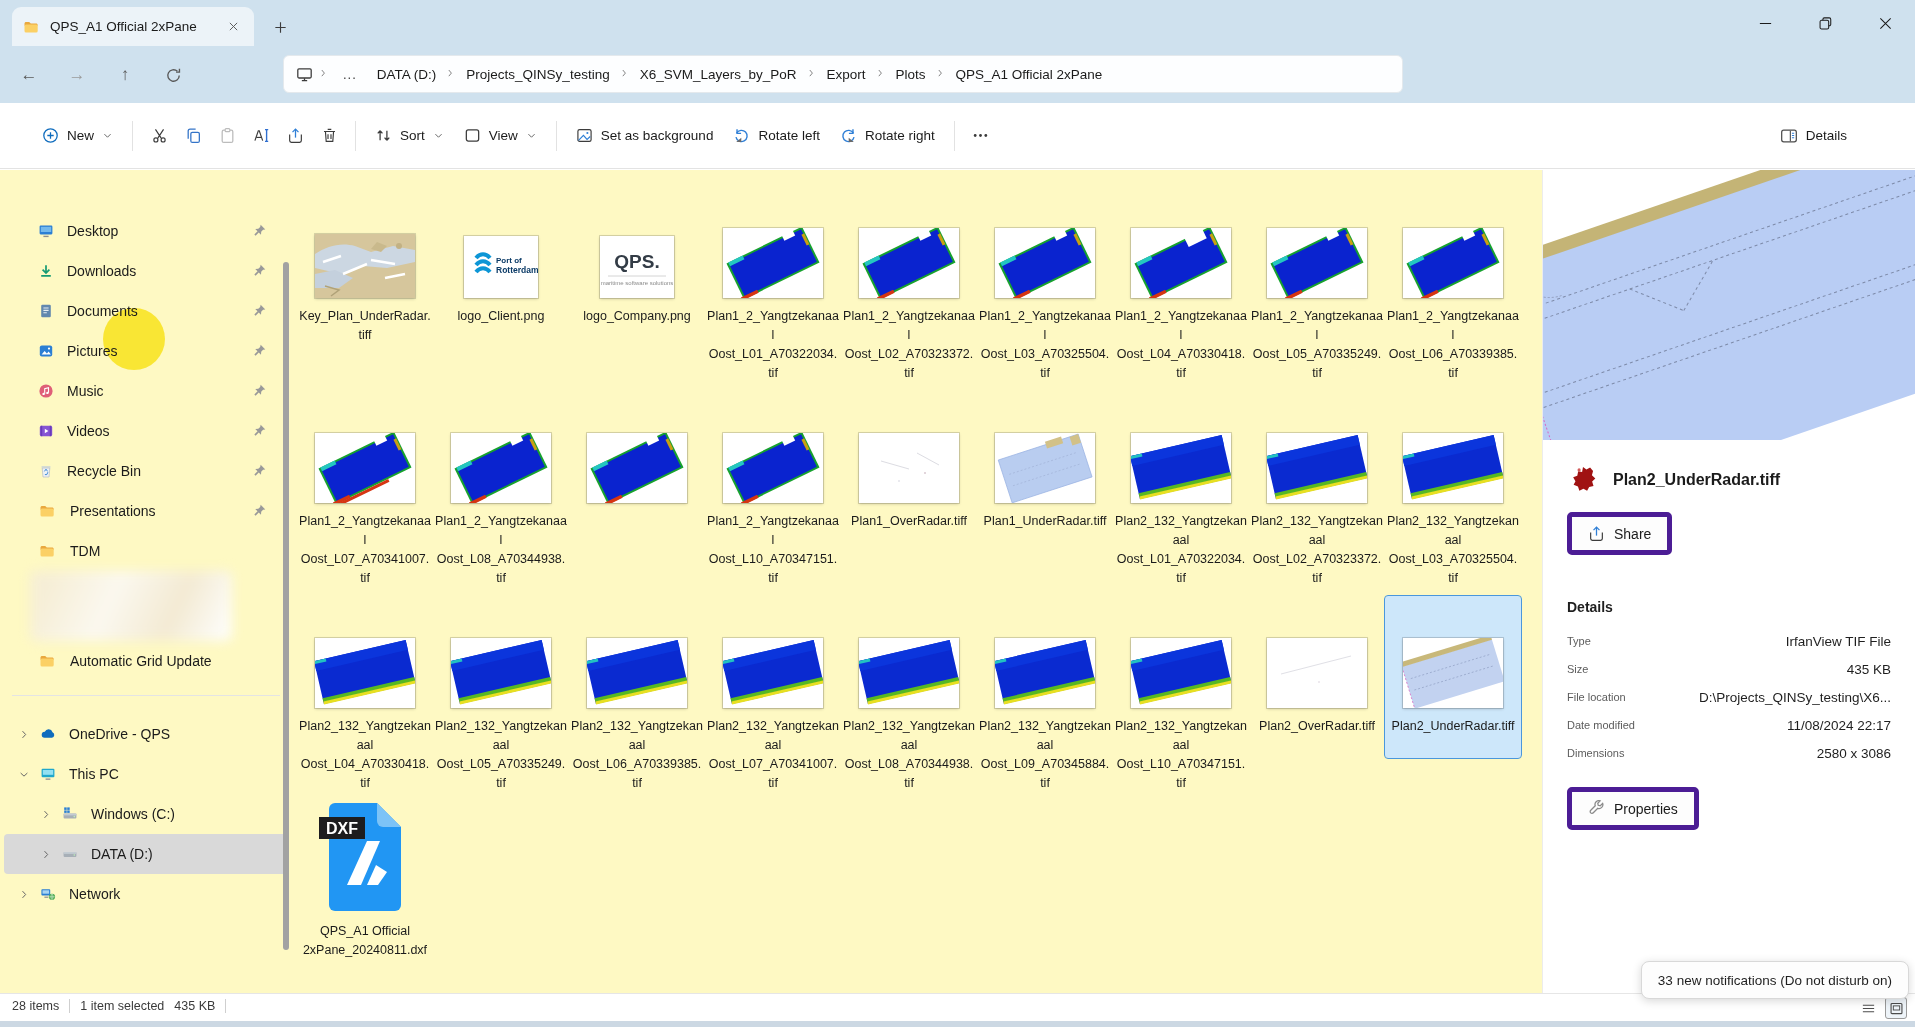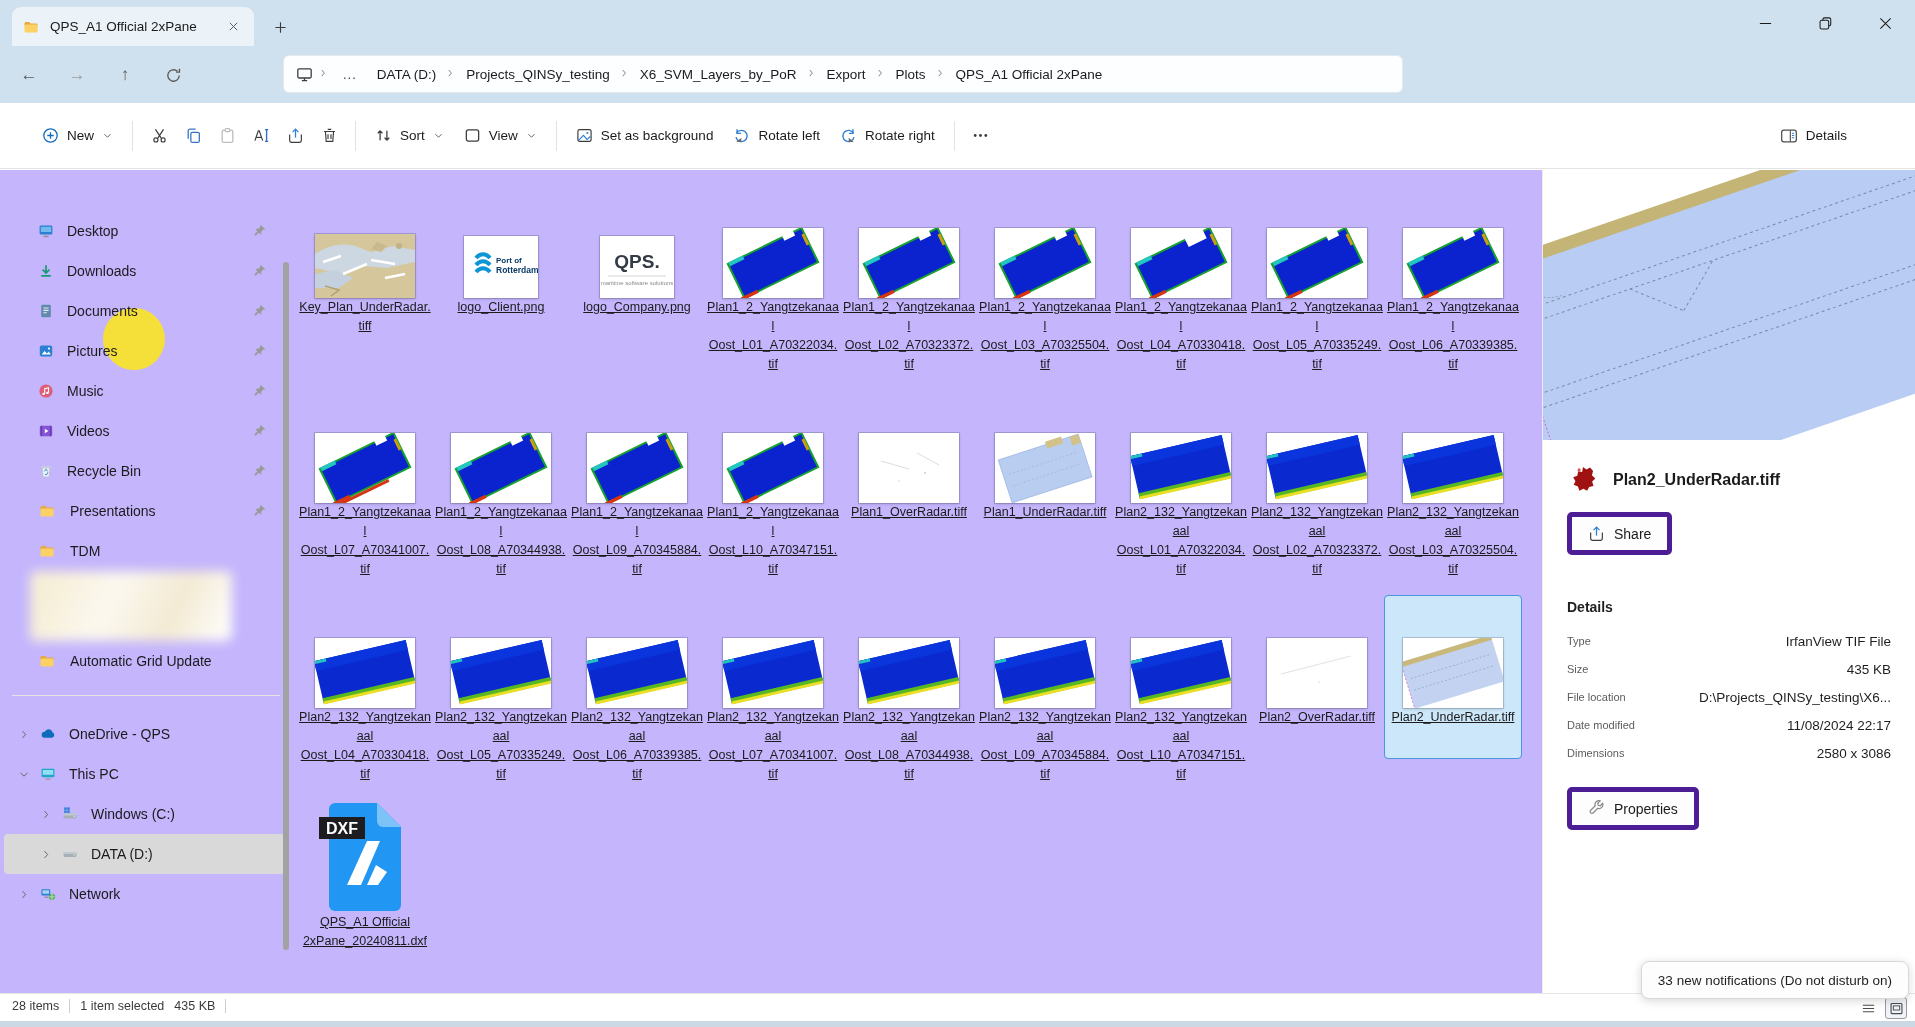--- a/index.html
+++ b/index.html
@@ -24,40 +24,40 @@
 .searchbox{position:absolute;left:1422px;top:9px;width:471px;height:38px;background:#fdfeff;border:1px solid #e4e9ed;border-radius:6px;display:flex;align-items:center;padding:0 12px;}
 .search-input{flex:1;border:none;outline:none;background:transparent;font-family:"Liberation Sans",sans-serif;font-size:13.5px;color:#333;}
 .search-input::placeholder{color:#5f6b75;}
 
 .cmdbar{position:absolute;left:0;top:103px;right:0;height:66px;background:#fff;border-bottom:1px solid #e3e3e3;display:flex;align-items:center;padding:0 32px;}
 .cmd-btn{display:flex;align-items:center;gap:8px;font-size:13.5px;color:#1b1b1b;padding:9px 10px;border-radius:5px;white-space:nowrap;}
 .cmd-ico{display:flex;align-items:center;justify-content:center;width:34px;height:34px;border-radius:5px;}
 .cmd-sep{width:1px;height:30px;background:#e2e2e2;margin:0 9px;}
 .cmd-details{margin-left:auto;margin-right:26px;}
 
-.main{position:absolute;left:0;top:170px;right:0;bottom:34px;background:#c4b5fd;}
+.main{position:absolute;left:0;top:170px;right:0;bottom:34px;background:#fef9c3;}
 
 .sidebar{position:absolute;left:0;top:0;width:292px;height:100%;overflow:hidden;padding-top:41px;}
 .click-highlight{position:absolute;left:103px;top:138px;width:62px;height:62px;border-radius:50%;background:rgba(248,228,40,.92);}
 .side-row{position:relative;height:40px;display:flex;align-items:center;padding-left:34px;gap:13px;font-size:14px;border-radius:4px;margin:0 4px;}
 .side-row.selected{background:#d9d9d9;}
 .side-label{white-space:nowrap;position:relative;}
 .side-pin{position:absolute;right:21px;top:12px;}
 .side-chev{position:absolute;width:12px;height:12px;display:flex;align-items:center;}
 .side-blur{height:70px;margin:0 60px 0 30px;border-radius:6px;background:linear-gradient(115deg,#f6eed6 10%,#fbf8ef 40%,#f3ead3 70%,#fdfcf8 95%);filter:blur(6px);}
 .side-hr{height:1px;background:#e4e4e4;margin:14px 12px 0 12px;}
 .side-scrollbar{position:absolute;left:283px;top:92px;width:6px;height:688px;background:#a2a2a2;border-radius:3px;}
 
 .grid{position:absolute;left:297px;top:0;width:1240px;height:100%;padding-top:16px;display:grid;grid-template-columns:repeat(9,136px);grid-auto-rows:205px;align-content:start;}
 .cell{width:136px;display:flex;flex-direction:column;align-items:center;border-radius:3px;}
 .cell.selected{background:#cde7fa;outline:1.5px solid #4a97dc;height:162px;}
 .thumbwrap{height:112px;display:flex;align-items:flex-end;justify-content:center;}
 .thumb{box-shadow:0 0 0 1px rgba(0,0,0,.14),0 1px 3px rgba(0,0,0,.2);background:#fff;}
 .thumb.noframe{box-shadow:none;background:transparent;}
-.file-label{margin-top:0;font-size:12.5px;line-height:19px;text-align:center;max-width:132px;overflow-wrap:anywhere;color:#1b1b1b;text-decoration:underline;}
+.file-label{margin-top:9px;font-size:12.5px;line-height:19px;text-align:center;max-width:132px;overflow-wrap:anywhere;color:#1b1b1b;}
 
 .details-pane{position:absolute;left:1542px;top:0;width:373px;height:100%;background:#fff;border-left:1px solid #ececec;}
 .preview{width:373px;height:270px;overflow:hidden;}
 .dp-title{display:flex;align-items:center;gap:14px;padding:24px 24px 0 24px;}
 .dp-filename{font-size:16px;font-weight:bold;color:#1b1b1b;overflow-wrap:anywhere;}
 .dp-btn{display:inline-flex;align-items:center;gap:9px;font-size:14px;color:#1b1b1b;border:5px solid #4c1d95;border-radius:5px;padding:8px 16px;background:#fdfdfd;margin:16px 0 0 24px;}
 .dp-heading{font-size:14px;font-weight:bold;color:#1f1f1f;padding:44px 24px 0 24px;}
 .dp-rows{margin-top:12px;}
 .dp-row{display:flex;justify-content:space-between;padding:0 24px;height:28px;align-items:center;}
 .dp-label{font-size:11px;color:#5c5c5c;}
@@ -730,21 +730,20 @@
   <rect x="8" y="15" width="84" height="40" fill="#17a12e"></rect>
   <rect x="10" y="17" width="80" height="36" fill="#0a23cf"></rect>
   <rect x="10" y="15" width="16" height="4" fill="#24c6c0"></rect>
   <rect x="70" y="13" width="12" height="7" fill="#fff"></rect>
   <rect x="6" y="52" width="18" height="3.5" fill="#d63512"></rect>
 
   <rect x="88" y="22" width="3" height="12" fill="#c8a012"></rect>
             </g>
           </svg>
         </div>
-        <div class="file-label">Plan1_2_Yangtzekanaal Oost_L09_A70345884.tif</div>
       </div>
       <div class="cell">
         <div class="thumbwrap">
           <svg class="thumb" width="100" height="70" viewBox="0 0 100 70" xmlns="http://www.w3.org/2000/svg">
             <rect width="100" height="70" fill="#fff"></rect>
             <g transform="rotate(-26 50 35)">
   <rect x="8" y="15" width="84" height="40" fill="#17a12e"></rect>
   <rect x="10" y="17" width="80" height="36" fill="#0a23cf"></rect>
   <rect x="10" y="15" width="16" height="4" fill="#24c6c0"></rect>
   <rect x="70" y="13" width="12" height="7" fill="#fff"></rect>

